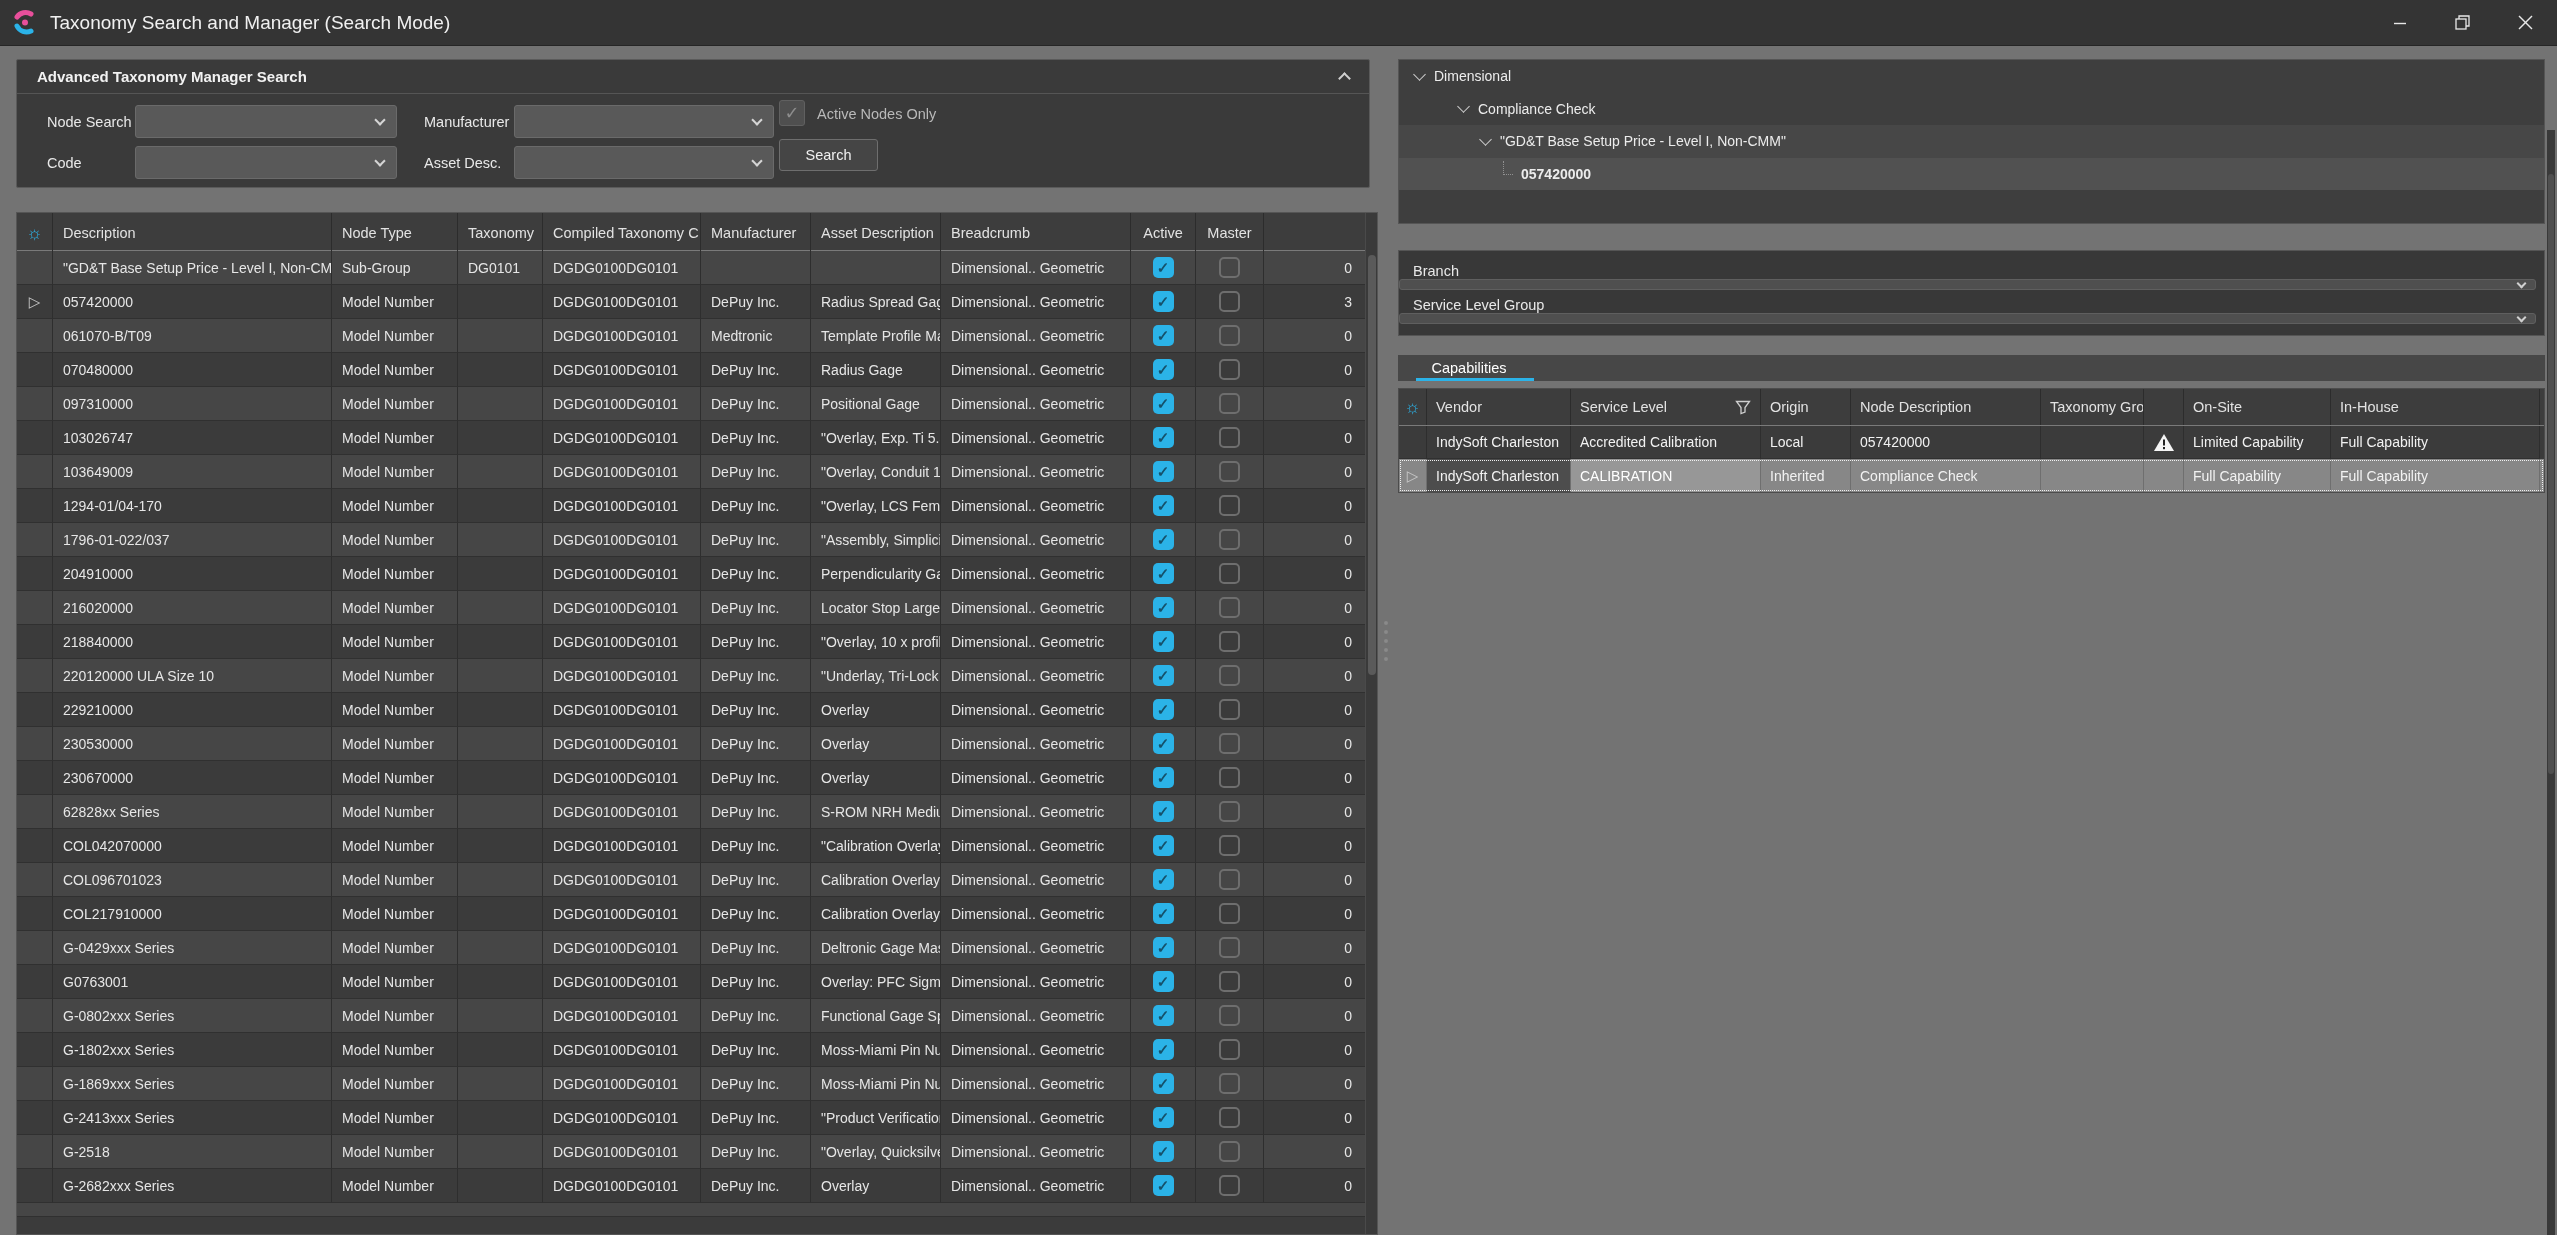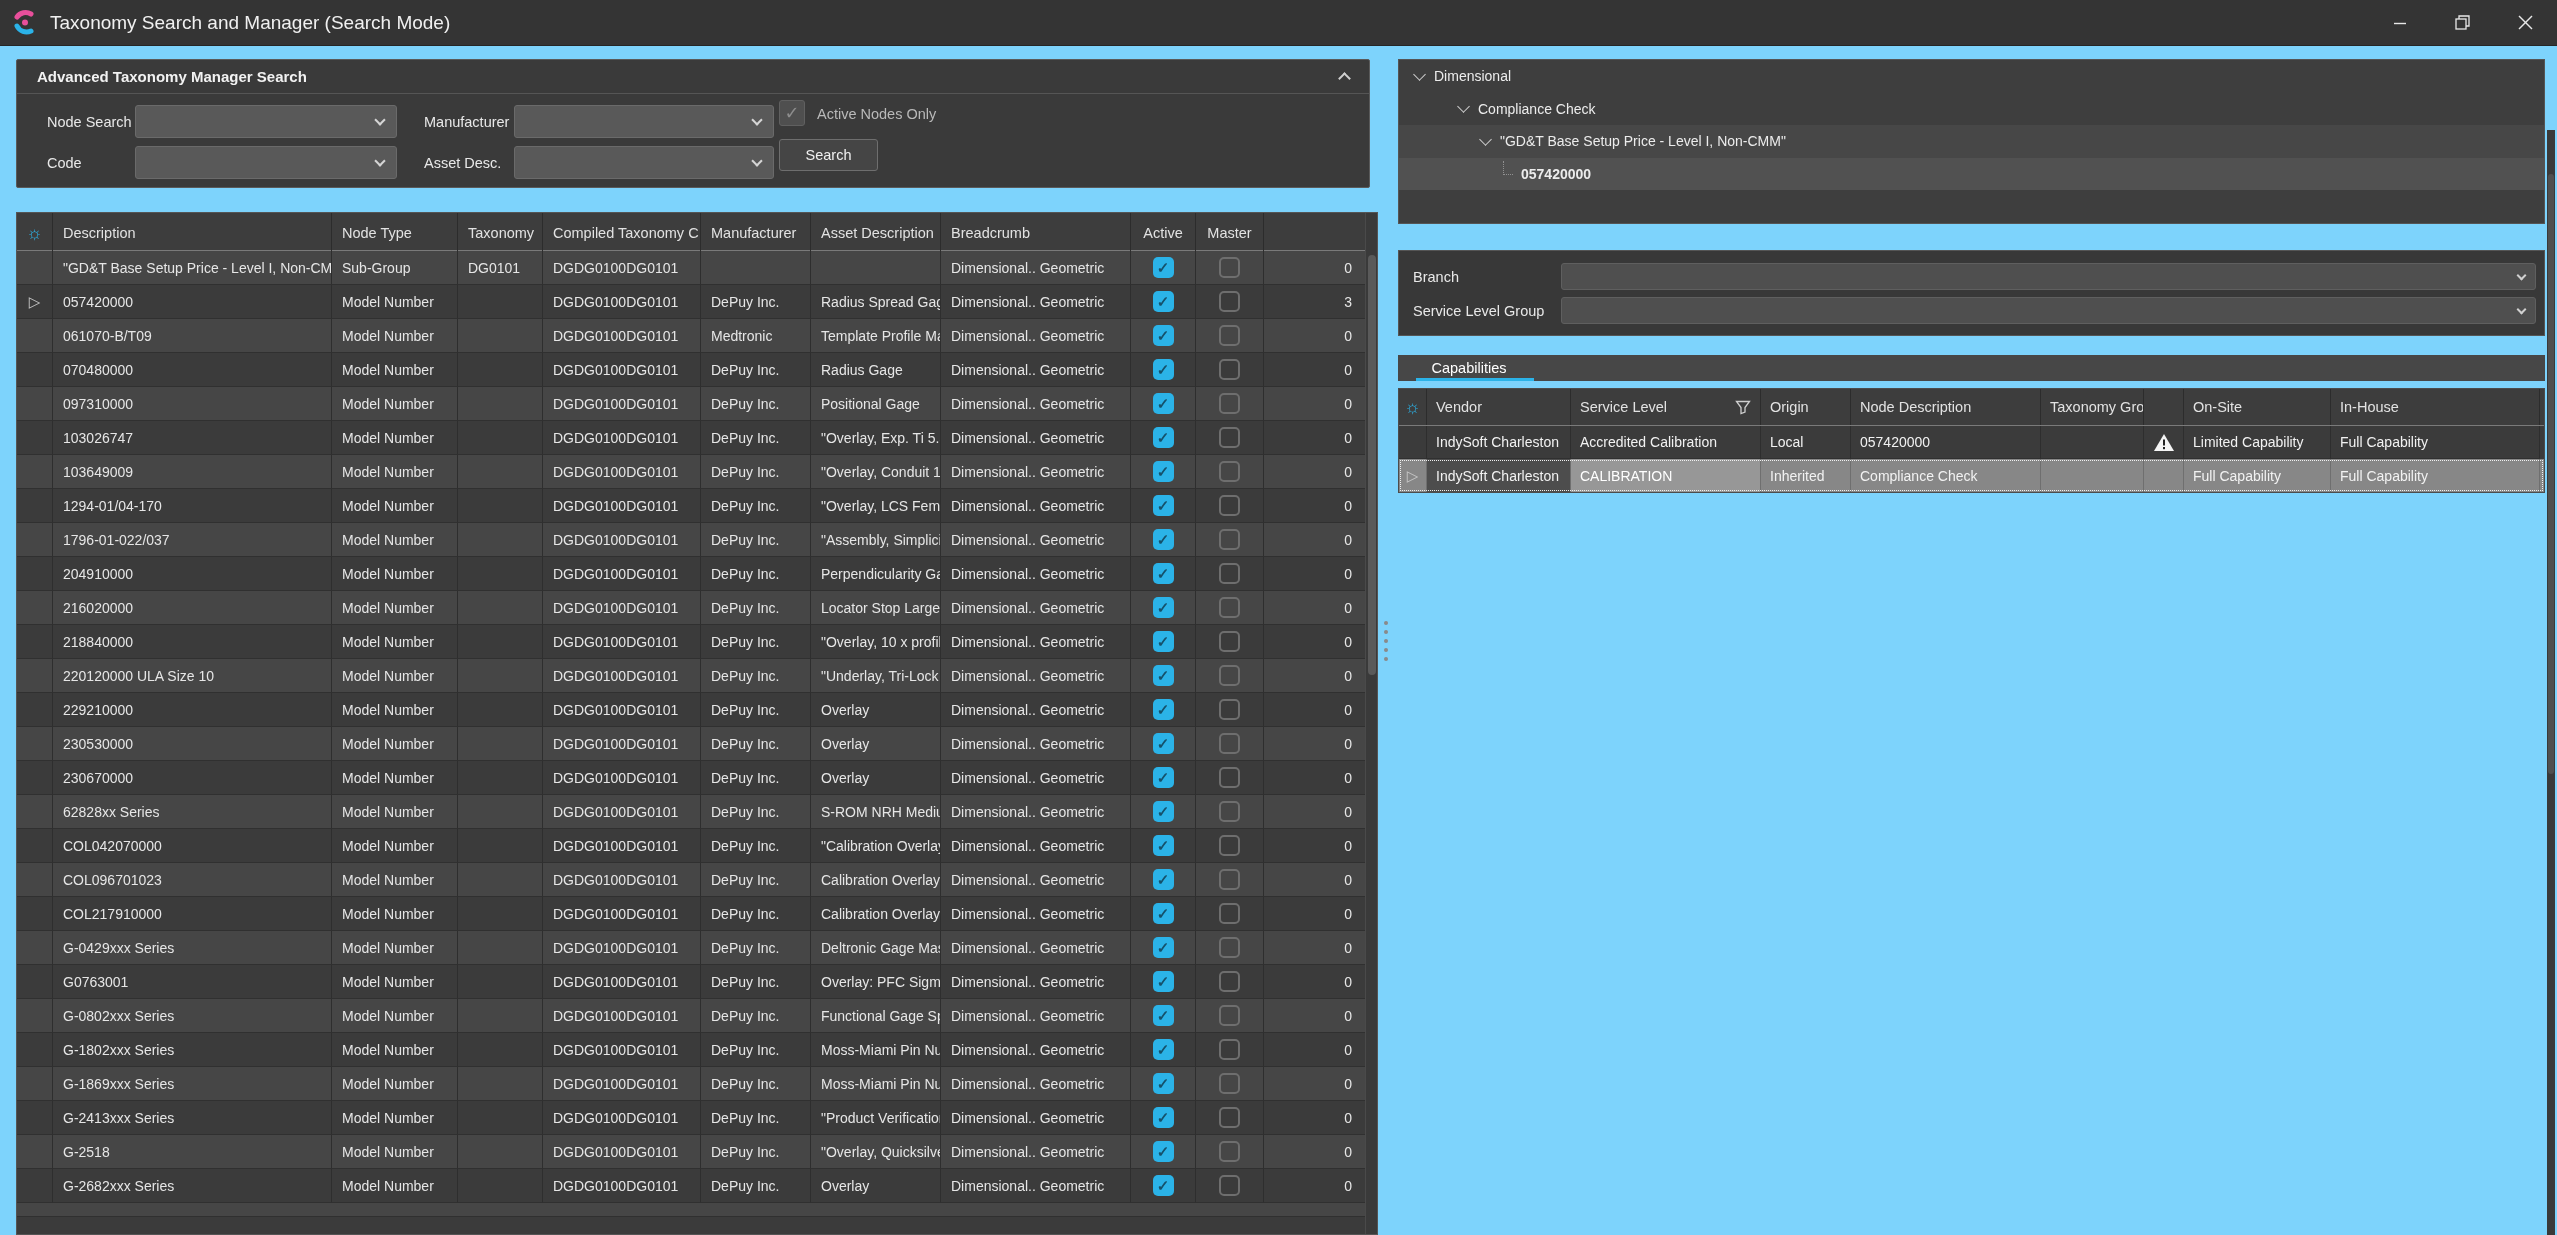--- a/index.html
+++ b/index.html
@@ -9,21 +9,21 @@
   
   .titlebar{position:absolute;left:0;top:0;width:2557px;height:46px;background:#343434;
     border-bottom:1px solid #262626;display:flex;align-items:center;}
   .app-icon{width:27px;height:27px;margin:0 12px 0 11px;flex:0 0 auto;}
   .win-title{font-size:19px;color:#f0f0f0;}
   .win-btns{margin-left:auto;display:flex;height:100%;}
   .win-btn{width:63px;height:100%;display:flex;align-items:center;justify-content:center;color:#e8e8e8;}
   .win-btn svg{display:block;}
 
   
-  .content{position:absolute;left:0;top:46px;width:2557px;height:1189px;background:#7dd3fc;}
+  .content{position:absolute;left:0;top:46px;width:2557px;height:1189px;background:#737373;}
 
   
   .search-panel{position:absolute;left:16px;top:13px;width:1354px;height:129px;
     background:#3a3a3a;border:1px solid #5a5a5a;border-radius:2px;}
   .search-panel .gb-header{height:34px;display:flex;align-items:center;padding:0 14px 0 20px;
     border-bottom:1px solid #555;}
   .gb-title{font-weight:bold;font-size:15px;color:#f2f2f2;}
   .gb-collapse{margin-left:auto;width:22px;height:22px;display:flex;align-items:center;justify-content:center;}
   .chev{display:inline-block;width:9px;height:9px;border-right:2px solid #cfcfcf;border-bottom:2px solid #cfcfcf;}
   .chev.up{transform:rotate(-135deg);margin-top:4px;}
@@ -73,21 +73,21 @@
   .tree-row{height:32.5px;display:flex;align-items:center;font-size:14px;color:#ececec;}
   .tree-row.alt{background:#474747;}
   .tree-row.sel{background:#515151;}
   .tree-row .tchev{width:9px;height:9px;border-right:1.5px solid #cfcfcf;border-bottom:1.5px solid #cfcfcf;
     transform:rotate(45deg);margin:-4px 10px 0 0;flex:0 0 auto;}
   .tree-row .elbow{width:10px;height:14px;border-left:1px dotted #909090;border-bottom:1px dotted #909090;
     margin:-12px 8px 0 0;flex:0 0 auto;}
   .tree-row.bold{font-weight:bold;}
 
   .detail-box{position:absolute;left:0;top:204px;width:1147px;height:86px;border:1px solid #555;background:#383838;}
-  .dt-row{position:absolute;left:0;width:100%;height:27px;display:flex;align-items:center;}
+  .dt-row{position:absolute;left:0;width:100%;height:27px;display:flex;flex-direction:column;}
   .dt-label{font-size:14.5px;color:#e8e8e8;padding-left:14px;width:162px;flex:0 0 auto;}
   .dt-combo{height:27px;flex:1;margin-right:8px;background:#4f4f4f;border:1px solid #5f5f5f;border-radius:3px;
     display:flex;align-items:center;justify-content:flex-end;padding-right:10px;}
   .dt-combo .chev{width:7px;height:7px;border-color:#d0d0d0;}
 
   .tabbar{position:absolute;left:0;top:309px;width:1147px;height:26px;background:#474747;}
   .tab{position:absolute;left:0;top:0;width:142px;height:26px;display:flex;align-items:center;justify-content:center;
     font-size:14.5px;color:#ffffff;}
   .tab .underline{position:absolute;left:18px;right:6px;bottom:0;height:3px;background:#2bb3e8;}
 

